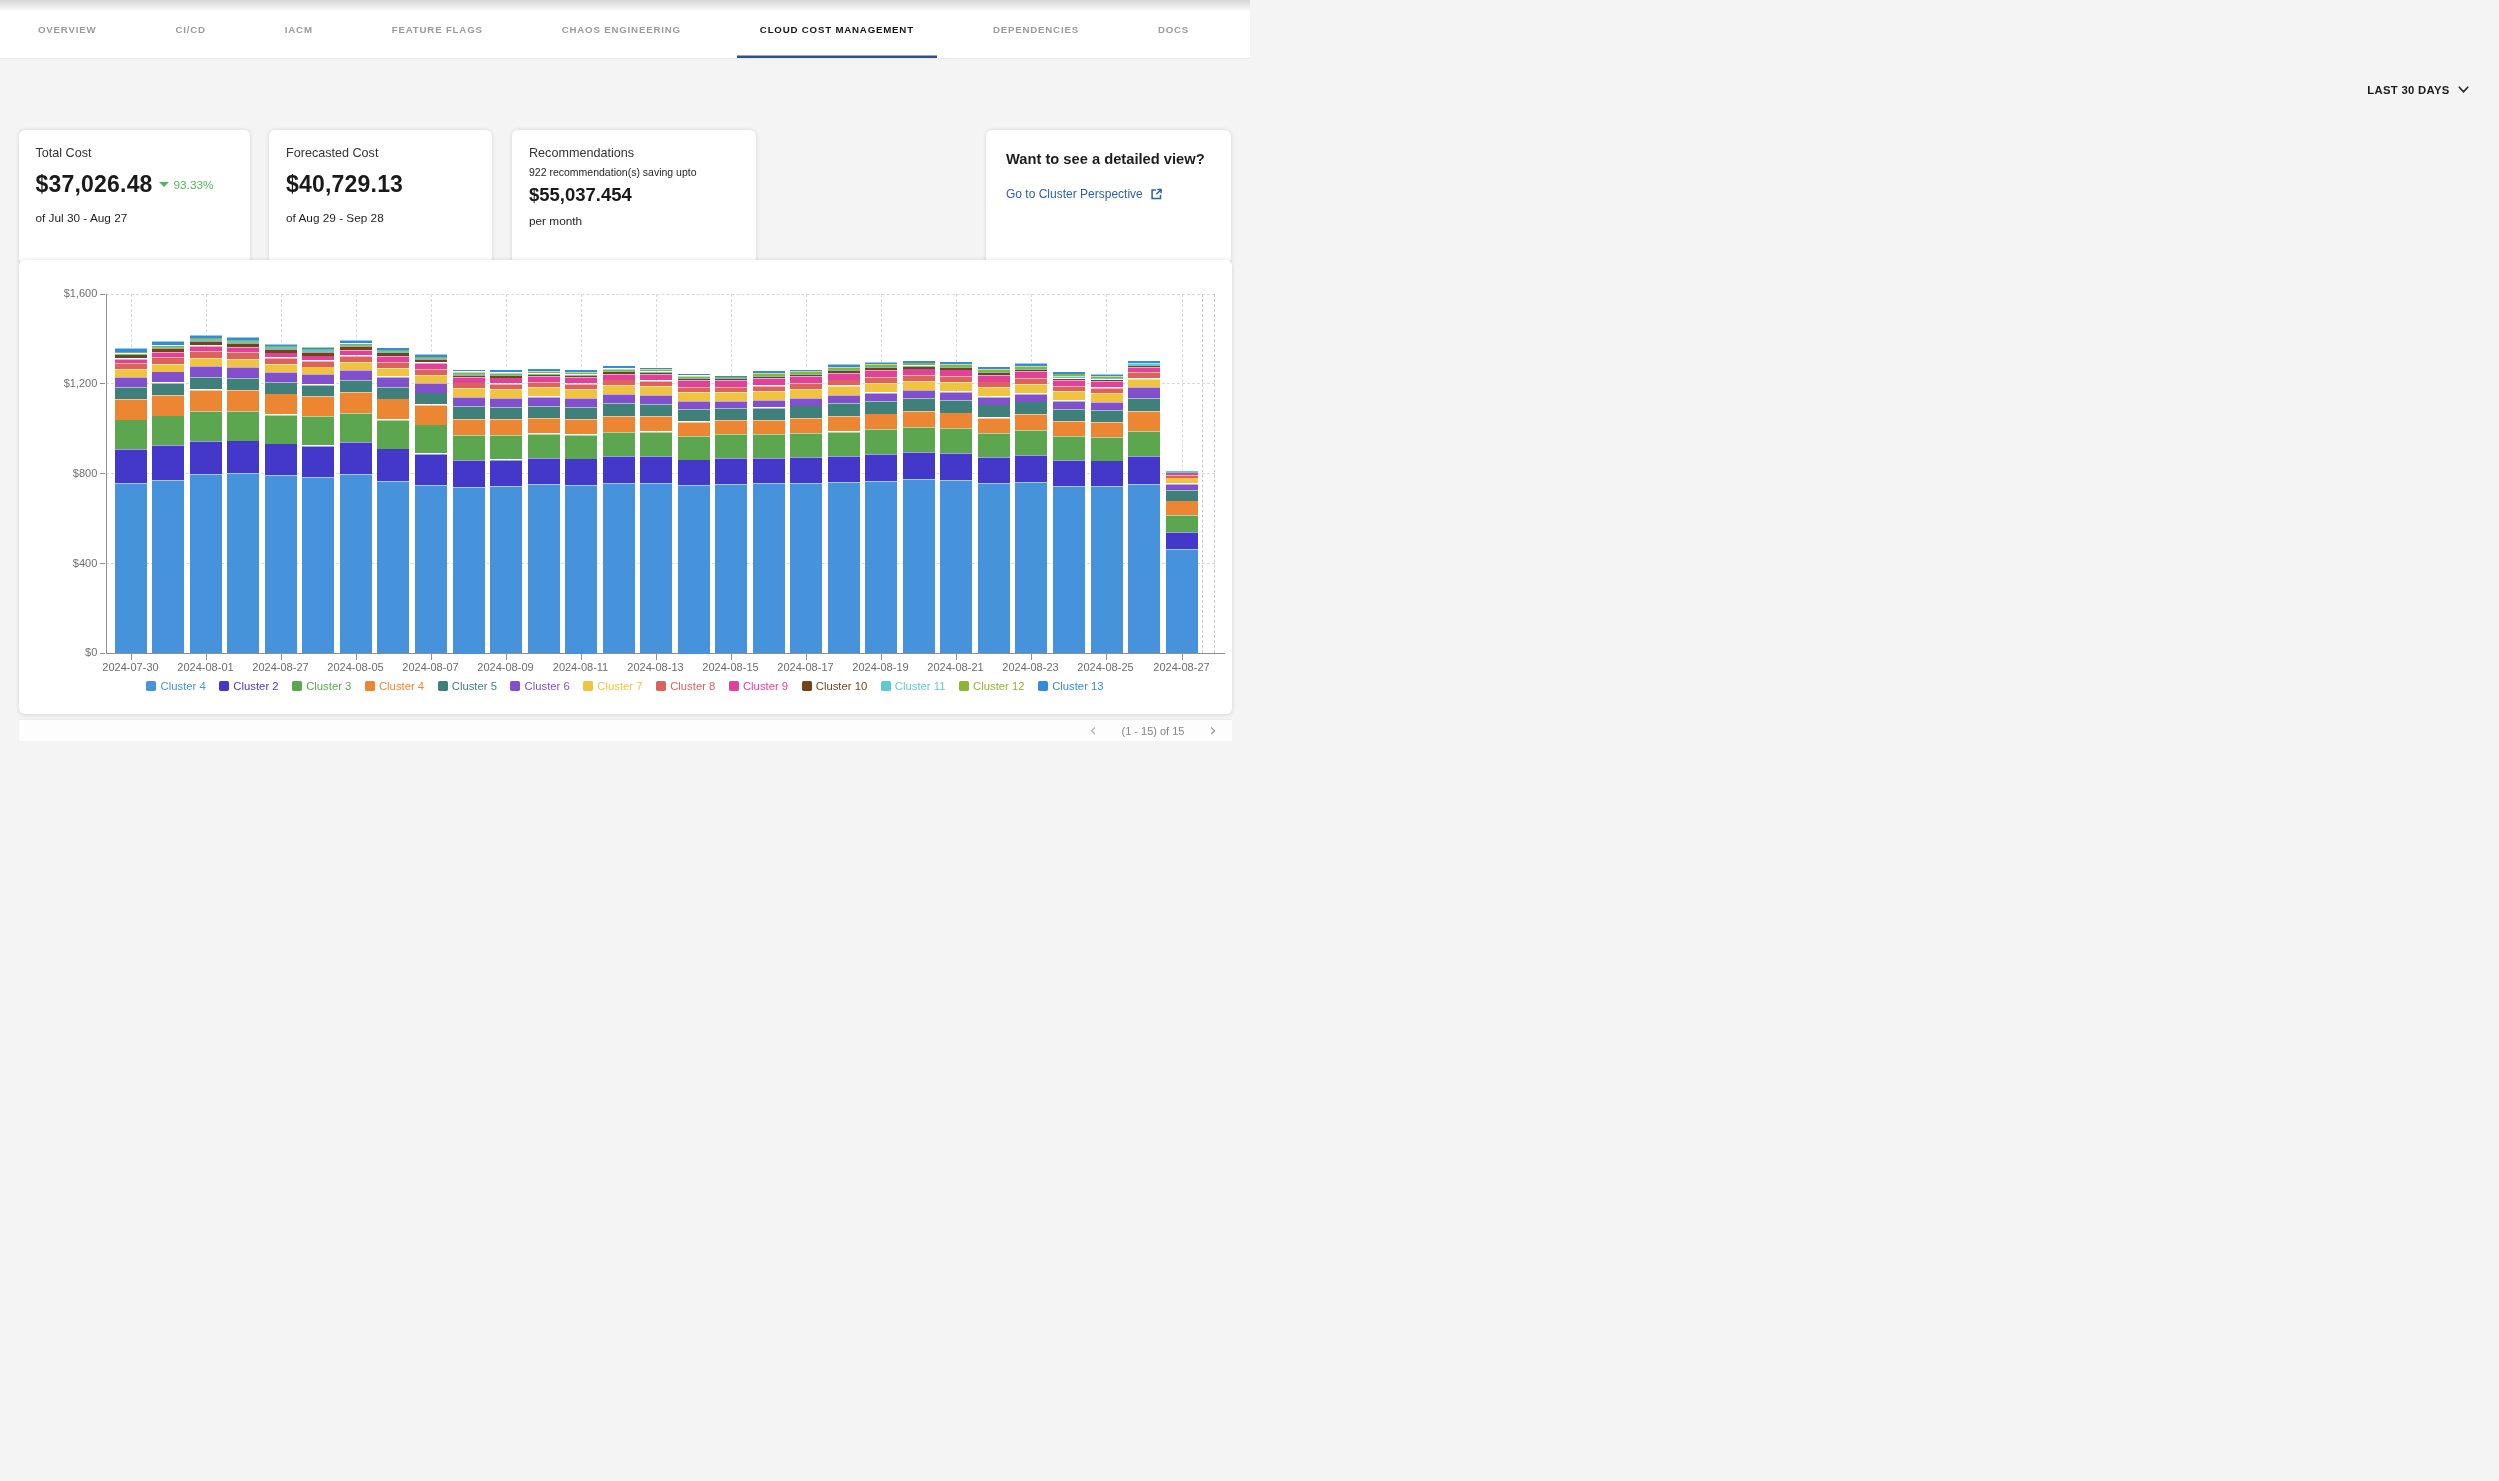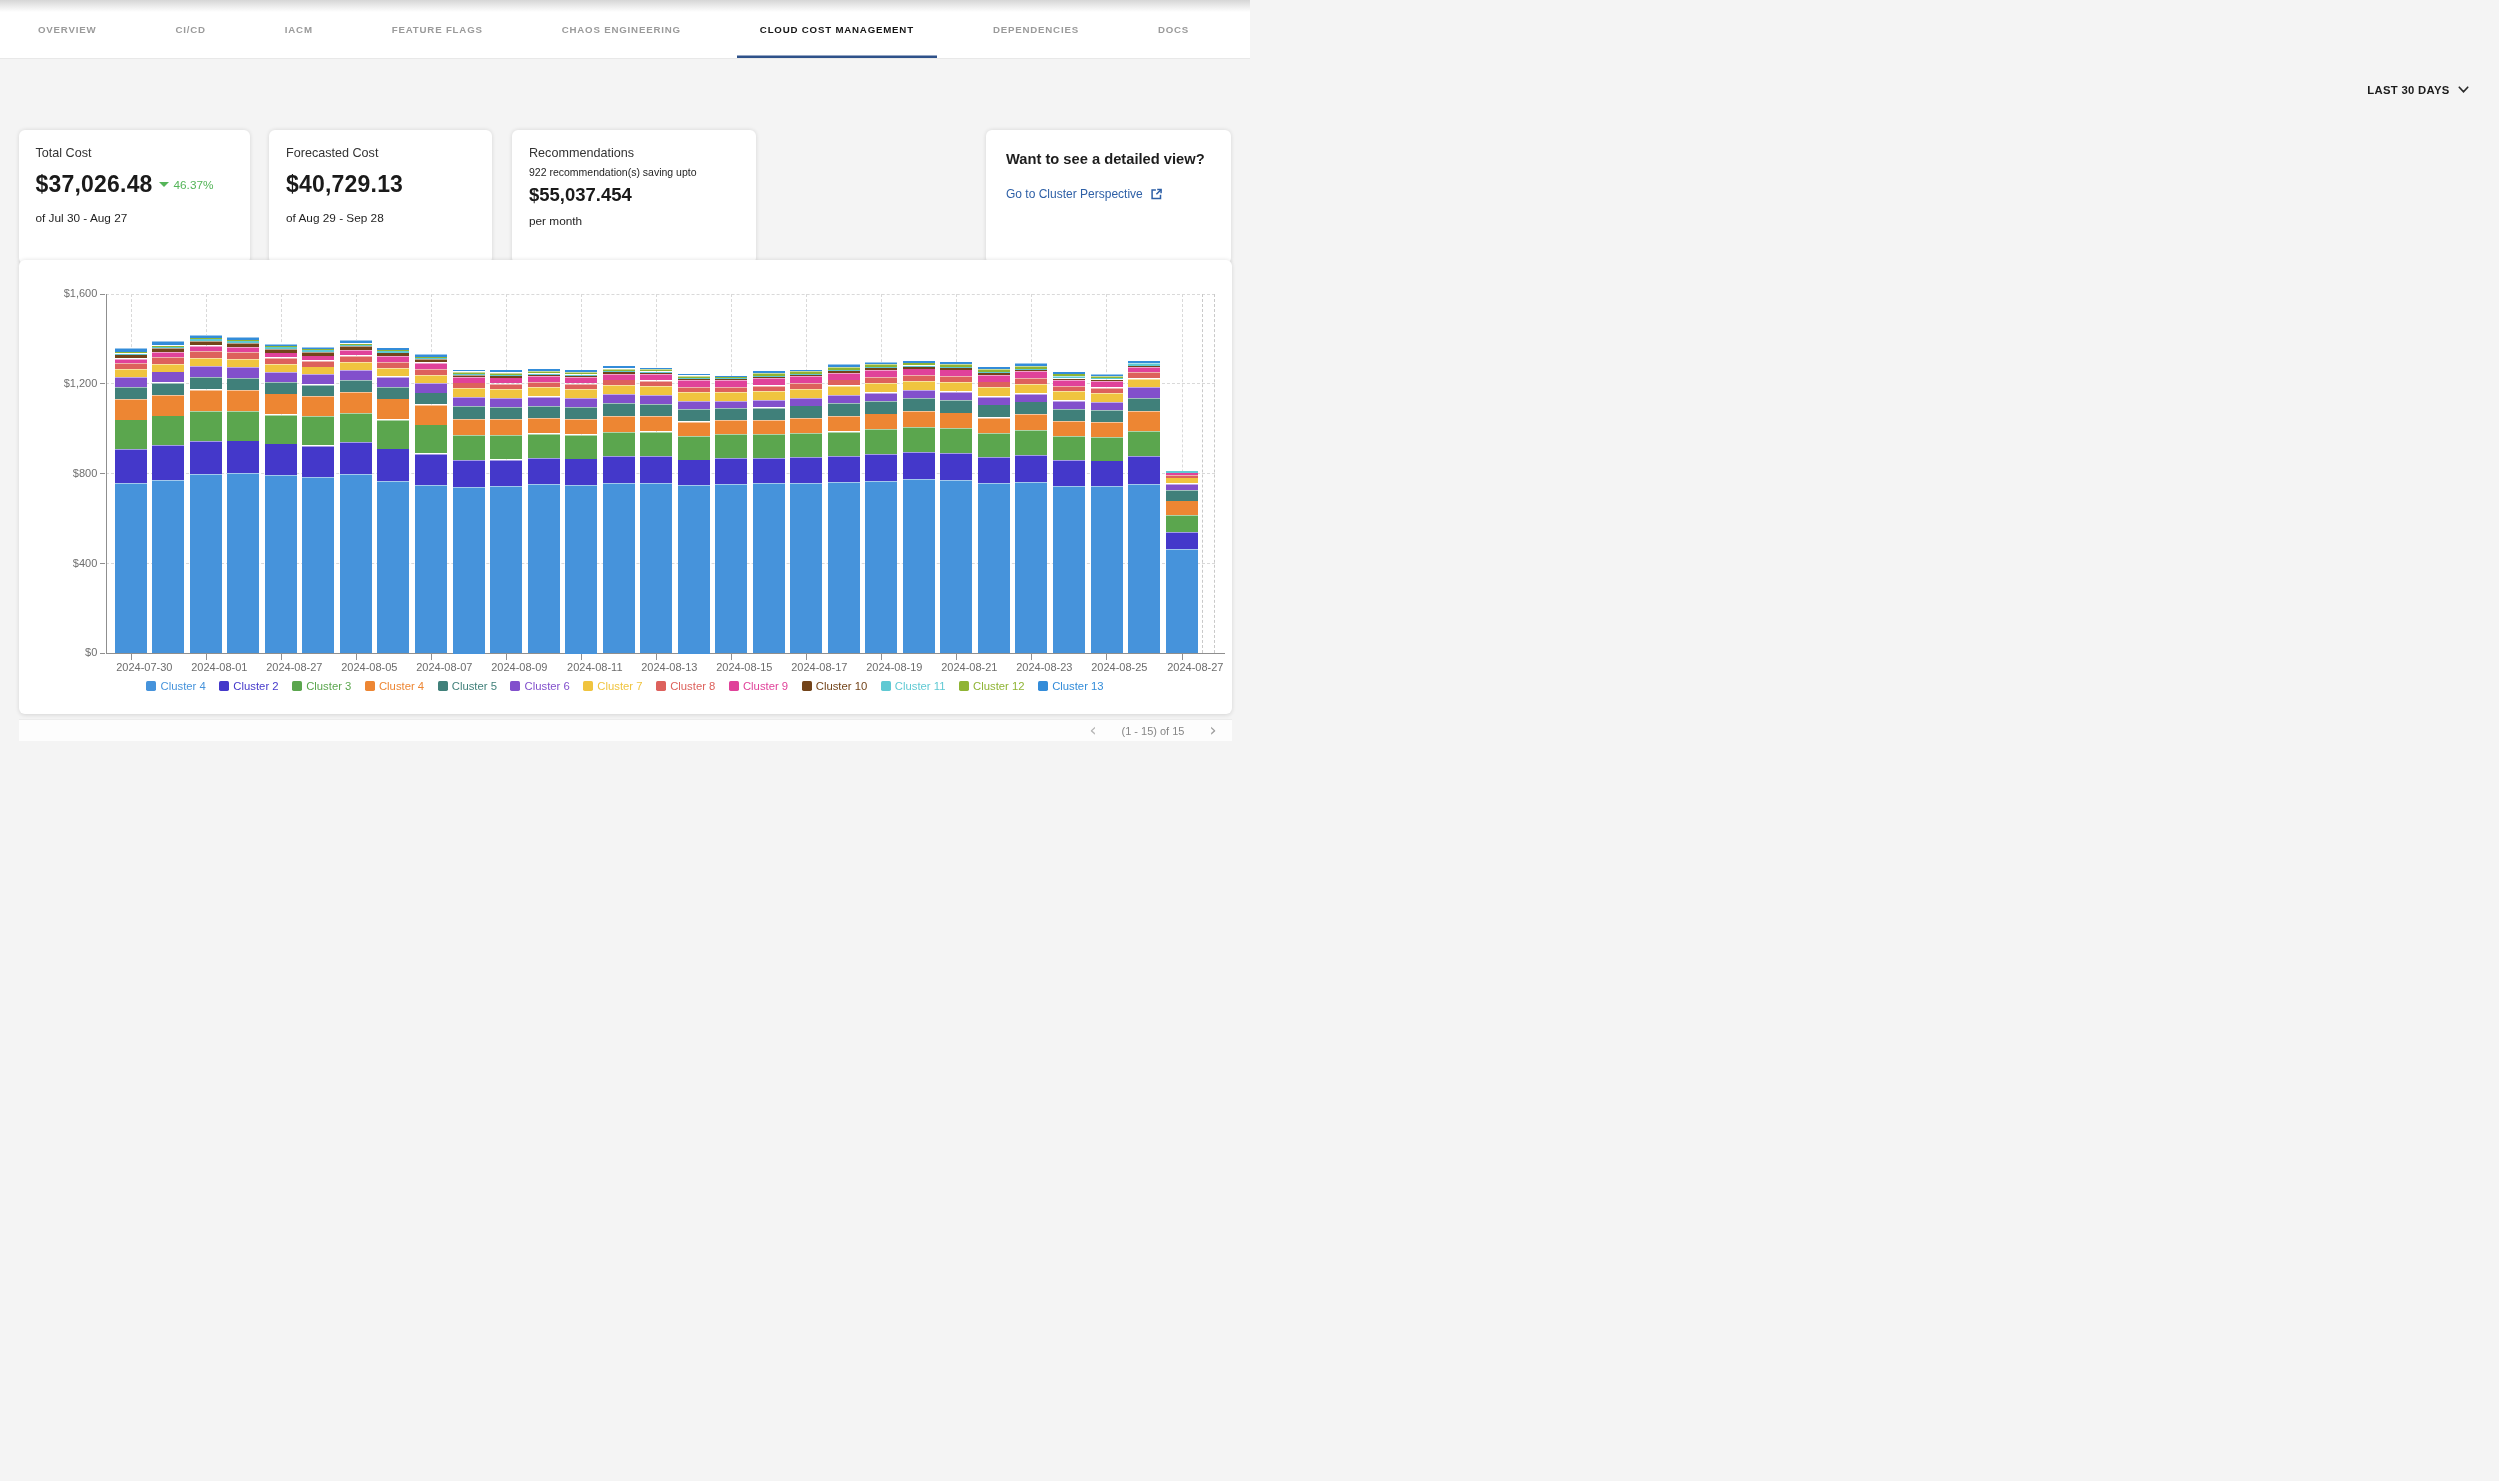--- a/index.html
+++ b/index.html
@@ -33,21 +33,21 @@
   .rec-sub { font-size:10.5px; color:#1f1f1f; margin-top:5.9px; }
   .rec-amount { font-size:18.5px; font-weight:700; color:#1a1a1a; margin-top:5.9px; }
   .detail-title { font-size:14.7px; font-weight:700; color:#1d1d1d; }
   .detail-link { display:flex; align-items:center; gap:7.6px; margin-top:20px; color:#2d5fa6;
     font-size:12px; cursor:pointer; }
 
   
   .panel { position:absolute; left:18.5px; top:260px; width:1213px; height:454px; background:#fff;
     border-radius:5.9px; box-shadow:0 0.8px 4.2px rgba(0,0,0,.13); }
   .ylabel { position:absolute; width:67px; text-align:right; font-size:11px; color:#6e6e6e; }
-  .xlabel { position:absolute; width:84px; text-align:right; font-size:11px; color:#6c6c6c; }
+  .xlabel { position:absolute; width:84px; text-align:center; font-size:11px; color:#6c6c6c; }
   .gridv { position:absolute; width:0; border-left:0.8px dashed #d9d9d9; }
   .gridh { position:absolute; height:0; border-top:0.8px dashed #d9d9d9; }
   .dashedv { position:absolute; width:0; border-left:0.8px dashed #c9c9c9; }
   .axis { position:absolute; background:#8f8f8f; }
   .tick { position:absolute; background:#8f8f8f; }
   .bar { position:absolute; cursor:pointer; }
   .seg { position:absolute; left:0; width:100%; }
   .legend { position:absolute; left:0; right:0; display:flex; justify-content:center;
     align-items:center; gap:13.4px; }
   .legend-item { display:flex; align-items:center; gap:4.2px; font-size:11.3px; cursor:pointer; }
@@ -83,21 +83,21 @@
     <path d="M1.5 1.5 L6.5 6.8 L11.5 1.5" stroke="#2a2a2a" stroke-width="2" fill="none" stroke-linecap="round"></path>
   </svg>
 </div>
 
 <div class="card" style="left:18.5px;width:231px;">
   <div class="card-label">Total Cost</div>
   <div class="amount-row">
     <span class="big-amount">$37,026.48</span>
     <span class="pct">
       <span class="tri-down"></span>
-      <span>46.37%</span>
+      <span>93.33%</span>
     </span>
   </div>
   <div class="card-sub">of Jul 30 - Aug 27</div>
 </div>
 
 <div class="card" style="left:269px;width:223px;">
   <div class="card-label">Forecasted Cost</div>
   <div class="amount-row">
     <span class="big-amount">$40,729.13</span>
   </div>

